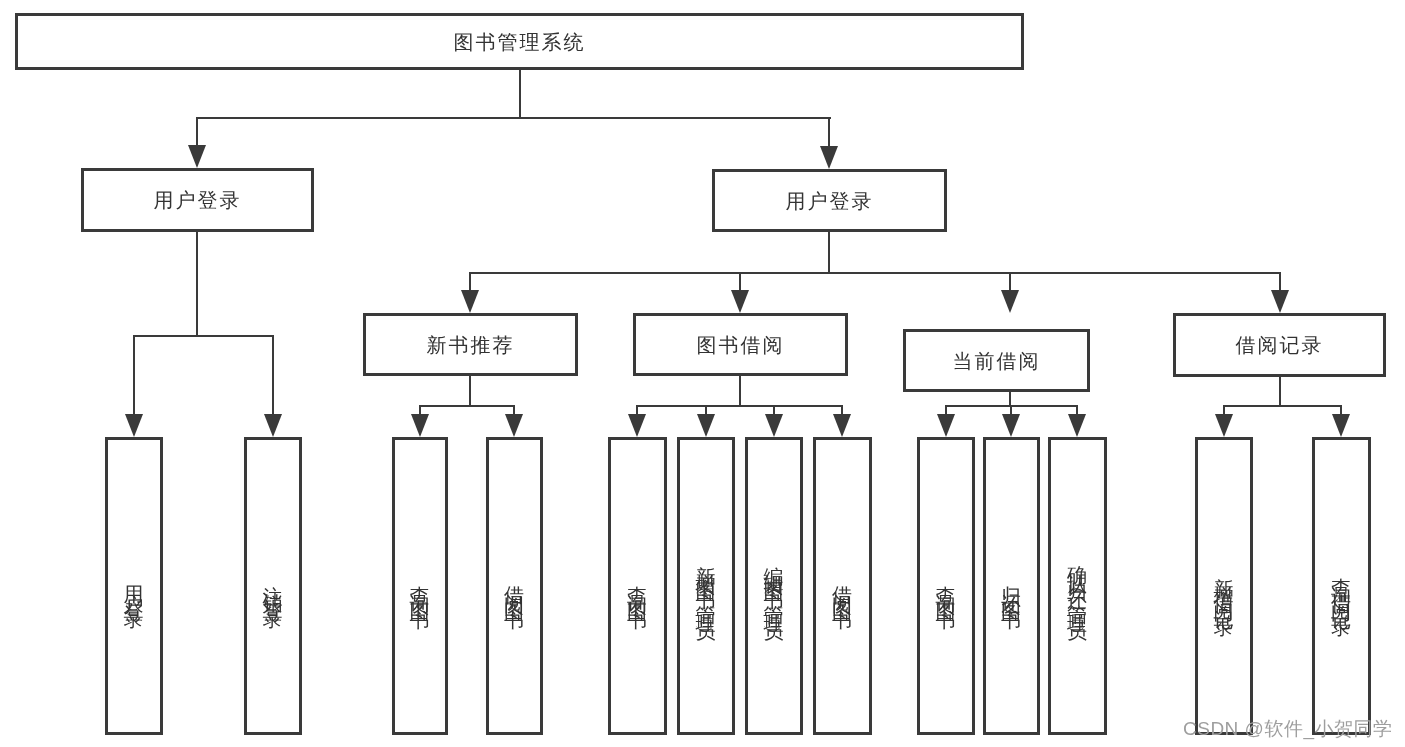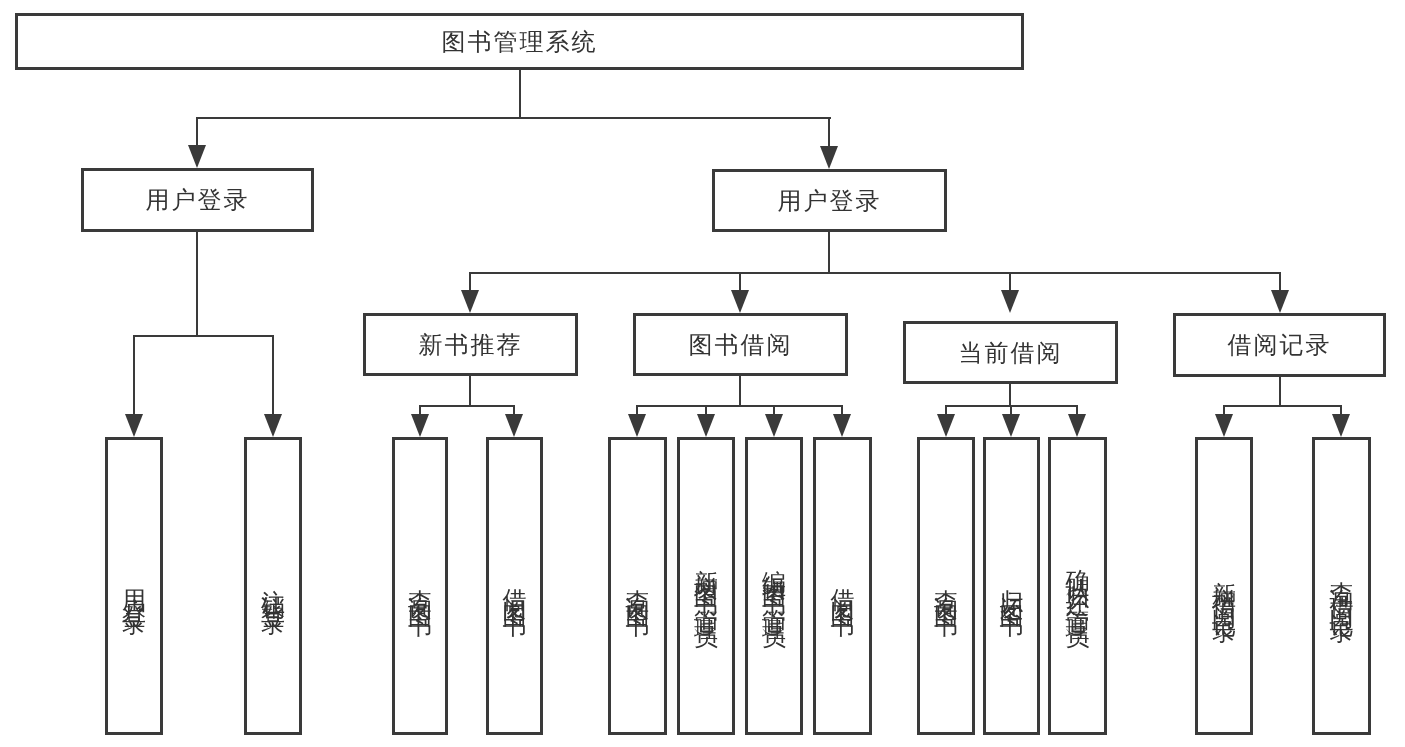--- a/index.html
+++ b/index.html
@@ -21,21 +21,21 @@
     position:absolute;
     box-sizing:border-box;
     border:3px solid var(--line);
     background:var(--box-bg);
     display:flex;
     align-items:center;
     justify-content:center;
     color:var(--text);
   }
   .node .lbl{
-    font-size:24px;
+    font-size:20px;
     letter-spacing:2px;
     line-height:1;
     white-space:nowrap;
   }
   .node.v .lbl{
     writing-mode:vertical-rl;
     text-orientation:mixed;
     letter-spacing:8px;
     white-space:normal;
   }
@@ -54,20 +54,21 @@
     color:var(--wm);
     z-index:10;
     white-space:nowrap;
     letter-spacing:0.5px;
   }
 </style>
 </head>
 <body>
 
 <div class="canvas" id="canvas">
+  <div class="watermark">CSDN @软件_小贺同学</div>
 <div class="vline" style="left: 519px; top: 70px; width: 2px; height: 49px;"></div>
     <div class="vline" style="left: 196px; top: 118px; width: 2px; height: 37px;"></div>
     <div class="vline" style="left: 828px; top: 118px; width: 2px; height: 38px;"></div>
     <div class="vline" style="left: 196px; top: 232px; width: 2px; height: 105px;"></div>
     <div class="vline" style="left: 133px; top: 336px; width: 2px; height: 88px;"></div>
     <div class="vline" style="left: 272px; top: 336px; width: 2px; height: 88px;"></div>
     <div class="vline" style="left: 828px; top: 232px; width: 2px; height: 42px;"></div>
     <div class="vline" style="left: 469px; top: 273px; width: 2px; height: 27px;"></div>
     <div class="vline" style="left: 739px; top: 273px; width: 2px; height: 27px;"></div>
     <div class="vline" style="left: 1009px; top: 273px; width: 2px; height: 27px;"></div>
@@ -121,21 +122,21 @@
     </div>
     <div class="node" style="left: 712px; top: 169px; width: 235px; height: 63px;">
       <span class="lbl">用户登录</span>
     </div>
     <div class="node" style="left: 633px; top: 313px; width: 215px; height: 63px;">
       <span class="lbl">图书借阅</span>
     </div>
     <div class="node" style="left: 363px; top: 313px; width: 215px; height: 63px;">
       <span class="lbl">新书推荐</span>
     </div>
-    <div class="node" style="left: 903px; top: 321px; width: 215px; height: 63px;">
+    <div class="node" style="left: 903px; top: 329px; width: 187px; height: 63px;">
       <span class="lbl">当前借阅</span>
     </div>
     <div class="node" style="left: 1173px; top: 313px; width: 213px; height: 64px;">
       <span class="lbl">借阅记录</span>
     </div>
     <div class="node v" style="left: 105px; top: 437px; width: 58px; height: 298px;">
       <span class="lbl">用户登录</span>
     </div>
     <div class="node v" style="left: 244px; top: 437px; width: 58px; height: 298px;">
       <span class="lbl">注销登录</span>

